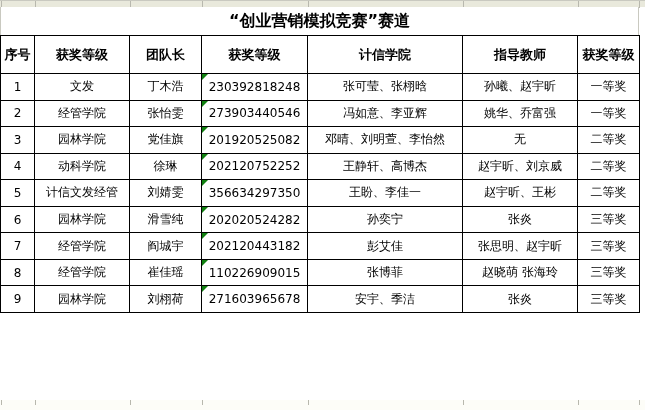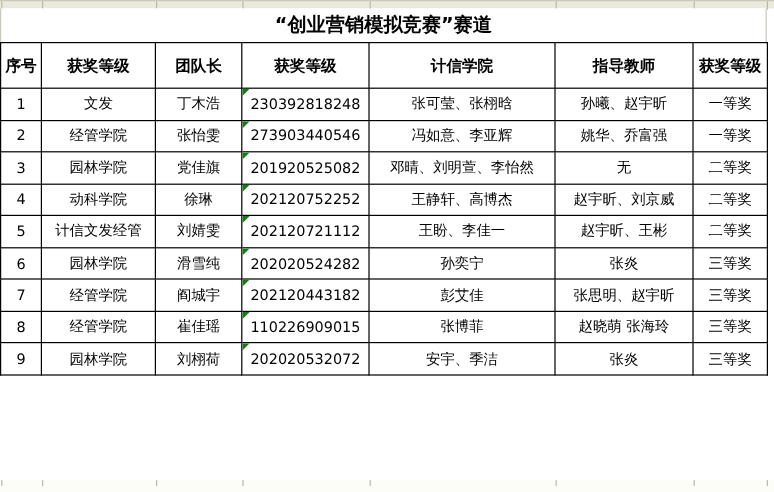--- a/index.html
+++ b/index.html
@@ -133,21 +133,21 @@
           <td class="cell-leader">徐琳</td>
           <td class="cell-leader-id"><span class="err-triangle"></span><span>202120752252</span></td>
           <td class="cell-members">王静轩、高博杰</td>
           <td class="cell-advisors">赵宇昕、刘京威</td>
           <td class="cell-award">二等奖</td>
         </tr>
         <tr>
           <td class="cell-index">5</td>
           <td class="cell-college">计信文发经管</td>
           <td class="cell-leader">刘婧雯</td>
-          <td class="cell-leader-id"><span class="err-triangle"></span><span>202120721112</span></td>
+          <td class="cell-leader-id"><span class="err-triangle"></span><span>356634297350</span></td>
           <td class="cell-members">王盼、李佳一</td>
           <td class="cell-advisors">赵宇昕、王彬</td>
           <td class="cell-award">二等奖</td>
         </tr>
         <tr>
           <td class="cell-index">6</td>
           <td class="cell-college">园林学院</td>
           <td class="cell-leader">滑雪纯</td>
           <td class="cell-leader-id"><span class="err-triangle"></span><span>202020524282</span></td>
           <td class="cell-members">孙奕宁</td>
@@ -169,21 +169,21 @@
           <td class="cell-leader">崔佳瑶</td>
           <td class="cell-leader-id"><span class="err-triangle"></span><span>110226909015</span></td>
           <td class="cell-members">张博菲</td>
           <td class="cell-advisors">赵晓萌 张海玲</td>
           <td class="cell-award">三等奖</td>
         </tr>
         <tr>
           <td class="cell-index">9</td>
           <td class="cell-college">园林学院</td>
           <td class="cell-leader">刘栩荷</td>
-          <td class="cell-leader-id"><span class="err-triangle"></span><span>202020532072</span></td>
+          <td class="cell-leader-id"><span class="err-triangle"></span><span>271603965678</span></td>
           <td class="cell-members">安宇、季洁</td>
           <td class="cell-advisors">张炎</td>
           <td class="cell-award">三等奖</td>
         </tr>
       </tbody>
   </table>
 
   <div class="bottom-sliver">
       <div class="grid-stub" style="left: 1px;"></div>
       <div class="grid-stub" style="left: 35px;"></div>

